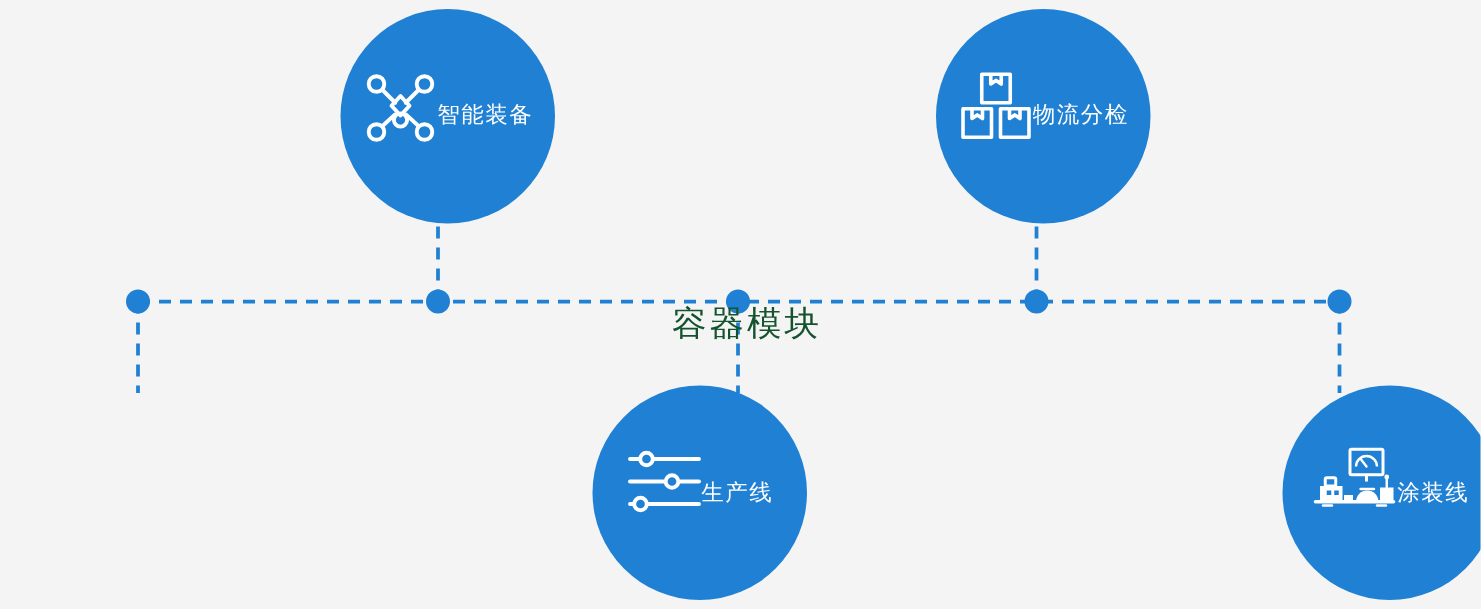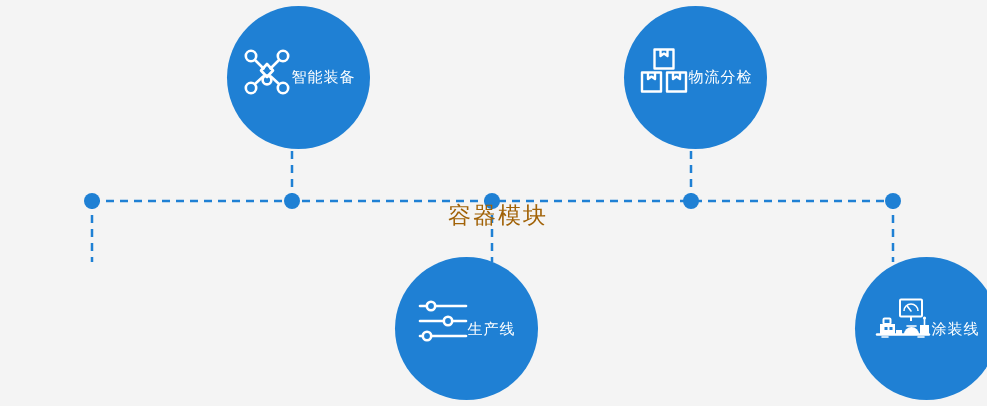--- a/index.html
+++ b/index.html
@@ -30,21 +30,21 @@
   }
   
   #watermark {
     position: absolute;
     left: 433px;
     top: 200px;
     width: 130px;
     text-align: center;
     font-size: 23px;
     letter-spacing: 2px;
-    color: #a16207;
+    color: #14532d;
     font-weight: 400;
     line-height: 30px;
     white-space: nowrap;
     user-select: none;
   }
   
   .node {
     position: absolute;
     border-radius: 50%;
     background: #1f80d4;

